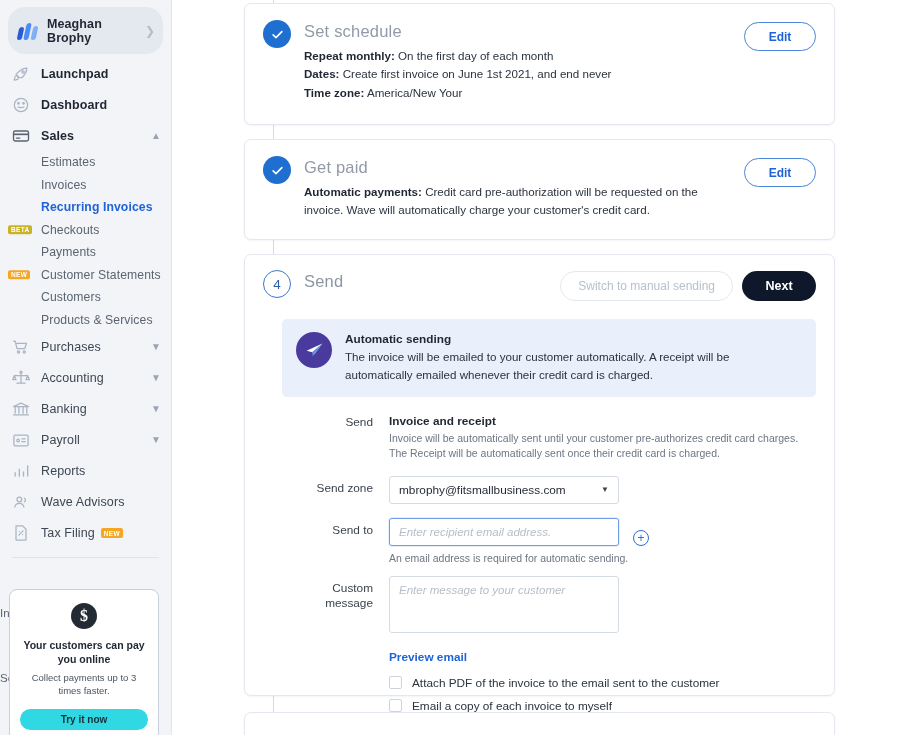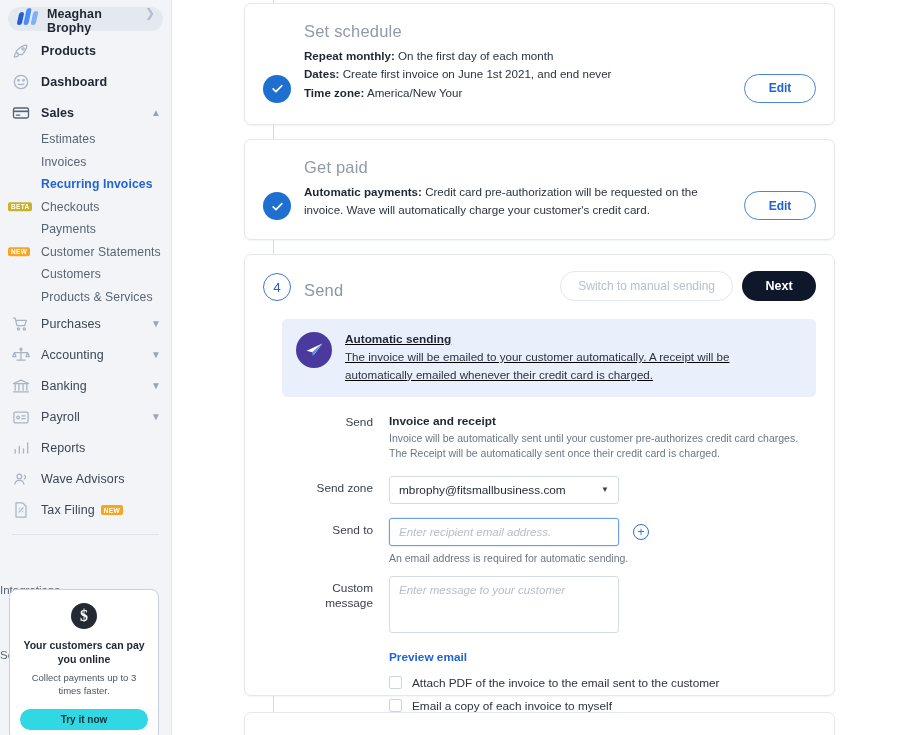--- a/index.html
+++ b/index.html
@@ -15,24 +15,24 @@
   .sidebar {
     width: 172px; height: 735px;
     background: #f2f4f7;
     border-right: 1px solid #e2e6ec;
     position: relative;
     flex: 0 0 172px;
     overflow: hidden;
   }
   .profile {
     margin: 7px 8px 4px 8px;
-    height: 24px;
+    height: 47px;
     background: #e4e9f0;
     border-radius: 17px;
-    display: flex; align-items: flex-start;
+    display: flex; align-items: center;
     padding: 0 8px 0 10px;
     cursor: pointer;
   }
   .wave-logo { width: 20px; height: 18px; position: relative; flex: 0 0 20px; margin-right: 9px;}
   .wave-logo i {
     position: absolute; bottom: 0; width: 5px; border-radius: 3px;
     transform: skewX(-12deg); display: block;
   }
   .wave-logo i:nth-child(1){ left:0;  height: 13px; background:#2a5bd7; }
   .wave-logo i:nth-child(2){ left:7px; height: 17px; background:#4c8df5; }
@@ -96,21 +96,21 @@
   .card {
     position:absolute; left: 72px; right: 65px;
     background:#fff; border:1px solid #e4e8ee; border-radius:7px;
     box-shadow: 0 1px 2px rgba(25,40,70,.05);
   }
   #card-schedule { top: 3px;  height: 122px; }
   #card-getpaid  { top: 139px; height: 101px; }
   #card-send     { top: 254px; height: 442px; }
   #card-next     { top: 712px; height: 60px; }
 
-  .card-head { display:flex; align-items:flex-end; padding: 16px 18px 0 18px; }
+  .card-head { display:flex; align-items:flex-start; padding: 16px 18px 0 18px; }
   .step-mark { width:28px; height:28px; flex:0 0 28px; margin-right: 13px; }
   .check-circle {
     width:28px;height:28px;border-radius:50%;background:#1f6fd0;
     display:flex;align-items:center;justify-content:center;
   }
   .check-circle svg { width:15px;height:15px; }
   .num-circle {
     width:28px;height:28px;border-radius:50%;border:1.5px solid #3b78cc;
     display:flex;align-items:center;justify-content:center;
     font-size:13.5px; color:#2b5fa8; font-weight:normal;
@@ -135,21 +135,21 @@
   .btn-primary {
     height:30px; min-width:74px; border-radius:16px; background:#0f172a; border:none;
     color:#fff; font-size:12.5px; font-weight:bold; padding:0 20px;
     display:flex;align-items:center;justify-content:center;cursor:pointer; margin-left:9px;
   }
   .head-actions { display:flex; align-items:center; margin-top:1px; }
 
   
   .banner {
     margin: 18px 18px 0 37px; background:#e9f0fc; border-radius:5px;
-    display:flex; padding: 13px 14px 14px 14px; text-decoration: underline;
+    display:flex; padding: 13px 14px 14px 14px;
   }
   .plane-circle {
     width:36px;height:36px;border-radius:50%;background:#4b3a9e;flex:0 0 36px;margin-right:13px;
     display:flex;align-items:center;justify-content:center;
   }
   .plane-circle svg{width:21px;height:21px;}
   .banner-title { font-size:11.8px; font-weight:bold; color:#1f2733; margin-bottom:2px;}
   .banner-text { font-size:11.6px; color:#2b333e; line-height:1.52; }
 
   
@@ -164,21 +164,21 @@
   .f-strong { font-size:11.8px; font-weight:bold; color:#1f2733; }
   .f-help { font-size:10.5px; color:#6c7684; line-height:1.45; margin-top:3px; }
   .f-help.under { margin-top:5px; }
 
   .select {
     width: 230px; height:28px; border:1px solid #d5dbe3; border-radius:3px;
     background:#fff; display:flex; align-items:center; padding: 0 9px;
     font-size:11.8px; color:#1f2733; cursor:pointer; position:relative;
   }
   .select .arrow { position:absolute; right:9px; color:#3a434f; font-size:8px; }
-  .input-wrap { display:flex; align-items:center; }
+  .input-wrap { display:flex; align-items:flex-end; }
   .tinput {
     width: 230px; height:28px; border:1px solid #6e9ee8; border-radius:3px;
     background:#fff; font-size:11.5px; color:#1f2733; padding: 0 9px;
     font-family:"Liberation Sans", sans-serif; outline:none;
     box-shadow: 0 0 0 1px rgba(110,158,232,.18);
   }
   .tinput::placeholder { color:#b6bec9; font-style:italic; }
   .plus-btn {
     width:16px;height:16px;border-radius:50%;border:1.3px solid #2b6fd4;color:#2b6fd4;
     margin-left:14px; display:flex;align-items:center;justify-content:center;
@@ -219,21 +219,21 @@
     <div class="nav">
 
       <div class="nav-row top">
         <span class="nav-icon">
           <svg viewBox="0 0 24 24" fill="none" stroke="currentColor" stroke-width="1.5" stroke-linecap="round" stroke-linejoin="round">
             <path d="M5.5 14.5c-1.2 1.2-1.6 4.8-1.6 4.8s3.6-.4 4.8-1.6a2.4 2.4 0 0 0-3.2-3.2z"></path>
             <path d="M9.5 16 8 14.5l-2-2 1.5-1.5C10 8.5 14 5 19 5c0 5-3.5 9-6 11.5z"></path>
             <circle cx="14.5" cy="9.5" r="1.4"></circle>
           </svg>
         </span>
-        <span class="nav-label">Products</span>
+        <span class="nav-label">Launchpad</span>
       </div>
 
       <div class="nav-row top">
         <span class="nav-icon">
           <svg viewBox="0 0 24 24" fill="none" stroke="currentColor" stroke-width="1.5" stroke-linecap="round">
             <circle cx="12" cy="12" r="8"></circle>
             <circle cx="9" cy="10" r="1"></circle>
               <circle cx="15" cy="10" r="1"></circle>
             <path d="M8.5 14.5c1.2 1 5.8 1 7 0"></path>
           </svg>

